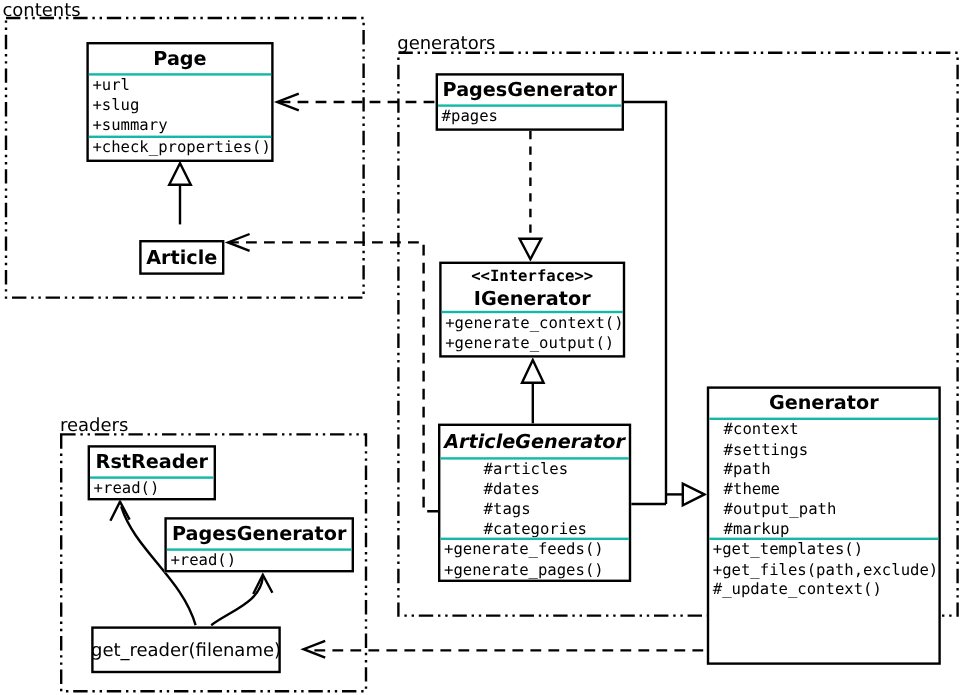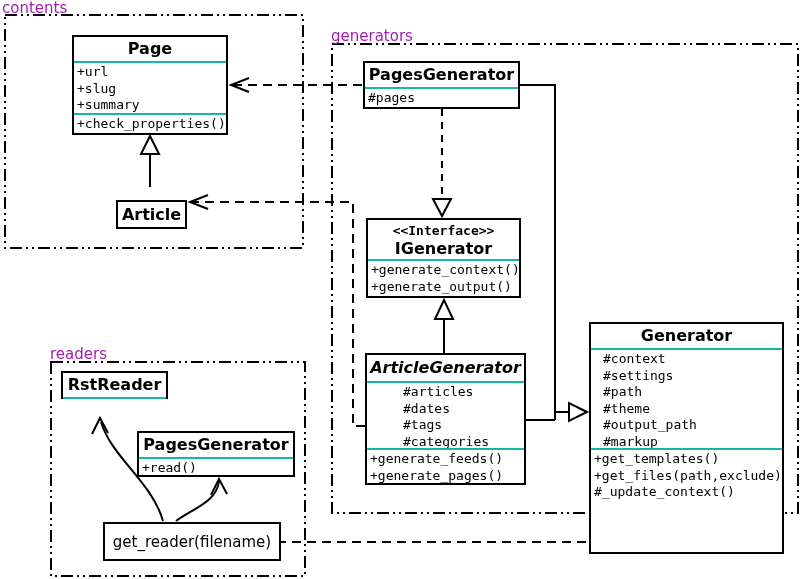--- a/index.html
+++ b/index.html
@@ -1,19 +1,19 @@
 <!DOCTYPE html>
 <html><head>
 <meta charset="utf-8">
 <style>
   html,body{margin:0;padding:0;background:#fff;}
   #canvas{position:relative;width:803px;height:579px;background:#ffffff;overflow:hidden;
           font-family:"DejaVu Sans", sans-serif;color:#000;}
   #wires{position:absolute;left:0;top:0;z-index:1;}
-  .pkg-label{position:absolute;z-index:2;font-size:15px;line-height:15px;color:#a21caf;background:transparent;}
+  .pkg-label{position:absolute;z-index:2;font-size:15px;line-height:15px;color:#000000;background:transparent;}
   .uml-class{position:absolute;z-index:2;background:#fff;border:2px solid #000;box-sizing:border-box;
              display:flex;flex-direction:column;}
   .uml-title{font-family:"DejaVu Sans", sans-serif;font-weight:bold;font-size:16px;text-align:center;
              line-height:24px;flex:0 0 auto;white-space:nowrap;overflow:hidden;}
   .uml-title.solo{flex:1;line-height:25px;}
   .uml-stereotype{font-family:"DejaVu Sans Mono", monospace;font-size:13px;line-height:15px;
                   text-align:center;margin-top:3px;}
   .uml-name2{font-family:"DejaVu Sans", sans-serif;font-weight:bold;font-size:16px;line-height:21px;text-align:center;}
   .uml-compartment{border-top:2px solid #14b8a6;padding:1px 3px;box-sizing:border-box;overflow:hidden;flex:0 0 auto;}
   .uml-compartment.grow{flex:1 1 auto;}
@@ -145,31 +145,31 @@
       <div class="uml-member">#output_path</div>
       <div class="uml-member">#markup</div>
     </div>
     <div class="uml-compartment grow">
       <div class="uml-member">+get_templates()</div>
       <div class="uml-member">+get_files(path,exclude)</div>
       <div class="uml-member">#_update_context()</div>
     </div>
   </div>
 
-  <div class="uml-class" style="left:61px;top:371px;width:107px;height:28px;justify-content:space-between;">
+  <div class="uml-class" style="left:73px;top:371px;width:107px;height:46px;justify-content:space-between;">
     <div class="uml-title">RstReader</div>
     <div class="uml-compartment grow">
       <div class="uml-member">+read()</div>
     </div>
   </div>
 
   <div class="uml-class" style="left:137px;top:431px;width:158px;height:46px;">
     <div class="uml-title">PagesGenerator</div>
     <div class="uml-compartment grow">
       <div class="uml-member">+read()</div>
     </div>
   </div>
 
-  <div class="uml-node" style="left:103px;top:522px;width:178px;height:39px;">
+  <div class="uml-node" style="left:76px;top:522px;width:158px;height:39px;">
     <span>get_reader(filename)</span>
   </div>
 
 </div>
 
 </body></html>

